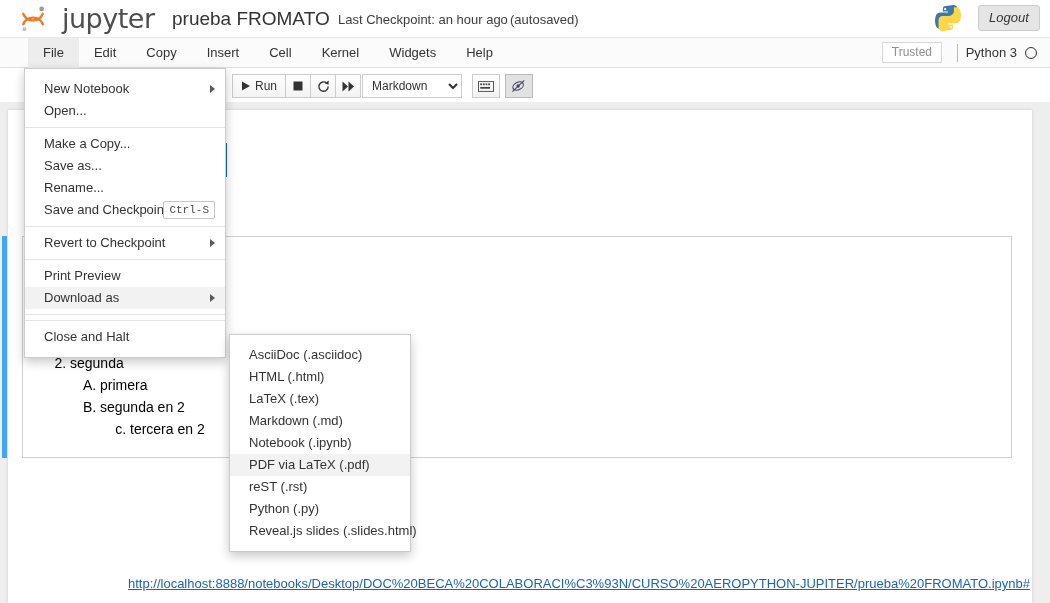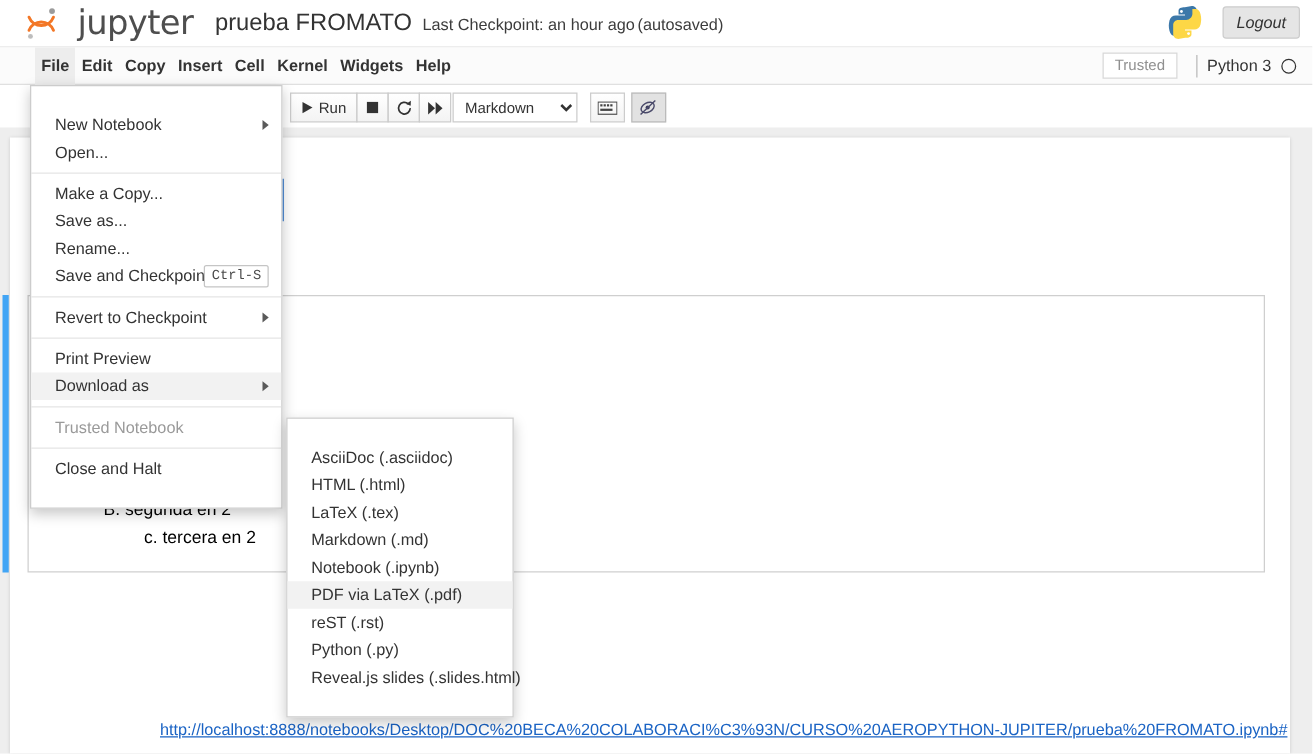--- a/index.html
+++ b/index.html
@@ -98,27 +98,26 @@
     border-bottom: 1px solid #e0e0e0;
     box-sizing: border-box;
   }
   .menu-items {
     position: absolute;
     left: 28px; top: 0;
     display: flex;
     height: 30px;
   }
   .menu-item {
-    padding: 0 5px;
+    padding: 0 15px;
     line-height: 30px;
     font-size: 13px;
     color: #333333;
     cursor: pointer;
     white-space: nowrap;
-    font-weight: bold;
   }
   .menu-item.active { background: #ededed; }
   .trusted-badge {
     position: absolute;
     right: 108px; top: 4px;
     border: 1px solid #d8d8d8;
     border-radius: 0;
     background: #ffffff;
     color: #909090;
     font-size: 12px;
@@ -273,21 +272,21 @@
     white-space: nowrap;
     cursor: pointer;
   }
 
   
   .dropdown {
     position: absolute;
     background: #ffffff;
     border: 1px solid #cccccc;
     box-shadow: 0 4px 10px rgba(0,0,0,0.22);
-    padding: 20px 0;
+    padding: 9px 0;
     box-sizing: border-box;
   }
   .file-menu {
     left: 24px; top: 68px;
     width: 202px;
   }
   .dd-item {
     position: relative;
     height: 22px;
     line-height: 22px;
@@ -514,21 +513,20 @@
   <div class="dd-sep"></div>
 
   <div class="dd-item">Print Preview</div>
   <div class="dd-item hovered">
     <span>Download as</span>
     <span class="dd-arrow"></span>
   </div>
 
   <div class="dd-sep"></div>
 
-  <div class="dd-item disabled">Trusted Notebook</div>
 
   <div class="dd-sep"></div>
 
   <div class="dd-item">Close and Halt</div>
 </div>
 
 <div class="dropdown download-menu">
   <div class="dd-item">AsciiDoc (.asciidoc)</div>
   <div class="dd-item">HTML (.html)</div>
   <div class="dd-item">LaTeX (.tex)</div>

